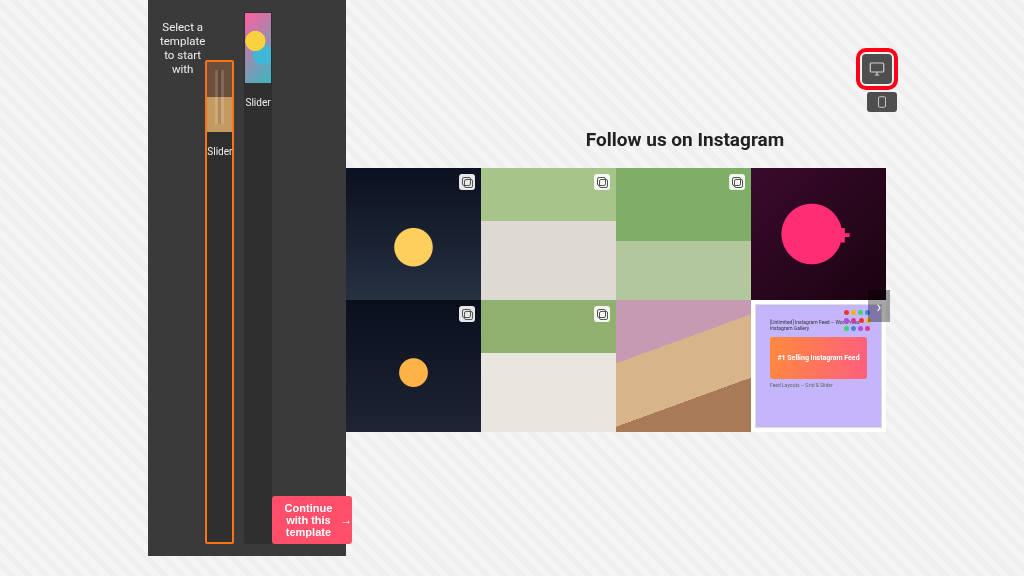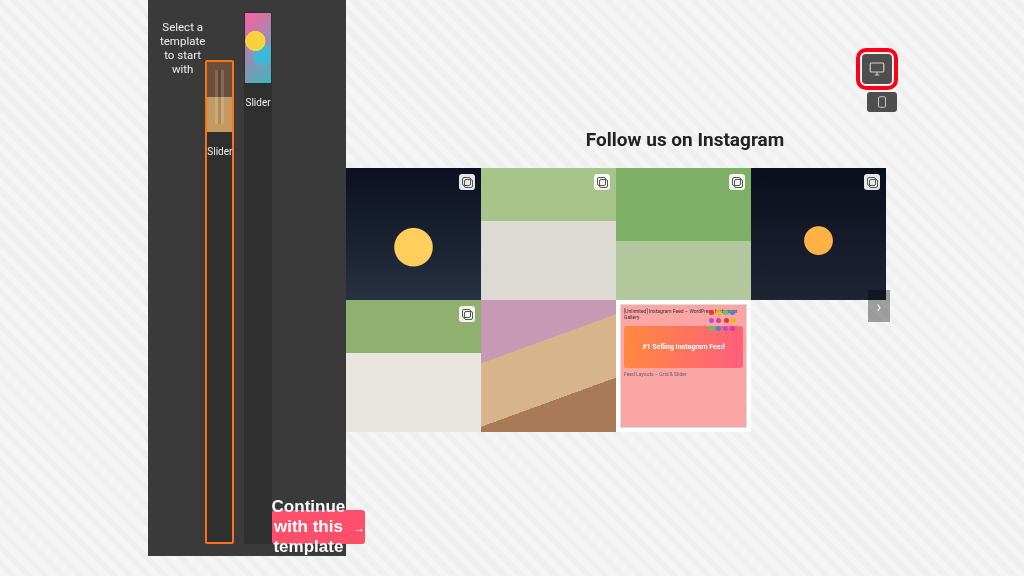--- a/index.html
+++ b/index.html
@@ -69,22 +69,22 @@
     background:#fff;
   }
   .tpl-thumb.singlepost::after{
     content:""; position:absolute; left:10px; right:10px; top:6px; height:42px;
     background: linear-gradient(120deg,#f3a6c5,#efb7d0);
   }
   .tpl-label { font-size:10px; margin-top:14px; text-align:center; line-height:1.25; }
   .continue-btn {
     margin-top:auto;
     background:#ff4f6b; color:#fff; border:none; border-radius:3px;
-    height:34px; font-size:17px; font-weight:600; display:flex;
-    align-items:center; justify-content:center; gap:8px; cursor:pointer;
+    height:48px; font-size:11px; font-weight:600; display:flex;
+    align-items:center; justify-content:center; gap:8px; cursor:pointer;padding-left:13px;
   }
   .arrow-right::after{
     content:"→"; font-size:12px;
   }
 
   
   .preview {
     position:absolute; left:346px; right:0; top:0; bottom:20px;
     padding-top:110px;
   }
@@ -112,25 +112,25 @@
   .t2{ background: linear-gradient(180deg,#a7c48b 0 40%, #dcdad2 40% 100%);}
   .t3{ background: linear-gradient(180deg,#7fae66 0 55%, #b3c79d 55% 100%);}
   .t4{ background: radial-gradient(circle at 45% 50%, #ff2d74 0 30%, transparent 31%), linear-gradient(135deg,#3a0a2c,#1a0310); position:relative;}
   .t4-text{ position:absolute; inset:0; display:flex; align-items:center; justify-content:center; color:#ff2d74; font-weight:800; font-size:28px;}
   .t5{ background: radial-gradient(circle at 50% 55%, #ffb347 0 14%, transparent 15%), linear-gradient(#0a0f1e,#1e2433);}
   .t6{ background: linear-gradient(180deg,#8fb06f 0 40%, #e9e6df 40% 100%);}
   .t7{ background: linear-gradient(160deg,#c79ab3 0 35%, #d7b48a 35% 70%, #a87a58 70% 100%);}
   .t8{ background:#fff;}
   .t8-inner{
     position:absolute; inset:4px;
-    background:#fca5a5;
+    background:#c4b5fd;
     border:1px solid #ddd;
     font-size:5px;
     color:#333;
-    padding:3px;
+    padding:14px;
   }
   .t8-banner{
     margin-top:6px;height:42px;border-radius:3px;
     background:linear-gradient(100deg,#ff8a3d,#ff5e7e);
     display:flex;align-items:center;justify-content:center;
     color:#fff;font-size:7px;font-weight:700;
   }
   .t8-small{font-size:5px;color:#666;margin-top:3px;}
   .t8-dots{position:absolute;right:4px;top:4px;width:34px;height:28px;}
   .t8-dots span{display:inline-block;width:5px;height:5px;border-radius:50%;margin:1px;}
@@ -202,20 +202,23 @@
     <div class="feed">
       <div class="tile t1">
           <span class="multi"></span>
         </div>
       <div class="tile t2">
           <span class="multi"></span>
         </div>
       <div class="tile t3">
           <span class="multi"></span>
         </div>
+      <div class="tile t4">
+        <div class="t4-text">500+</div>
+      </div>
       <div class="tile t5">
           <span class="multi"></span>
         </div>
       <div class="tile t6">
           <span class="multi"></span>
         </div>
       <div class="tile t7"></div>
       <div class="tile t8">
         <div class="t8-inner">
           <div>[Unlimited] Instagram Feed – WordPress Instagram Gallery</div>

